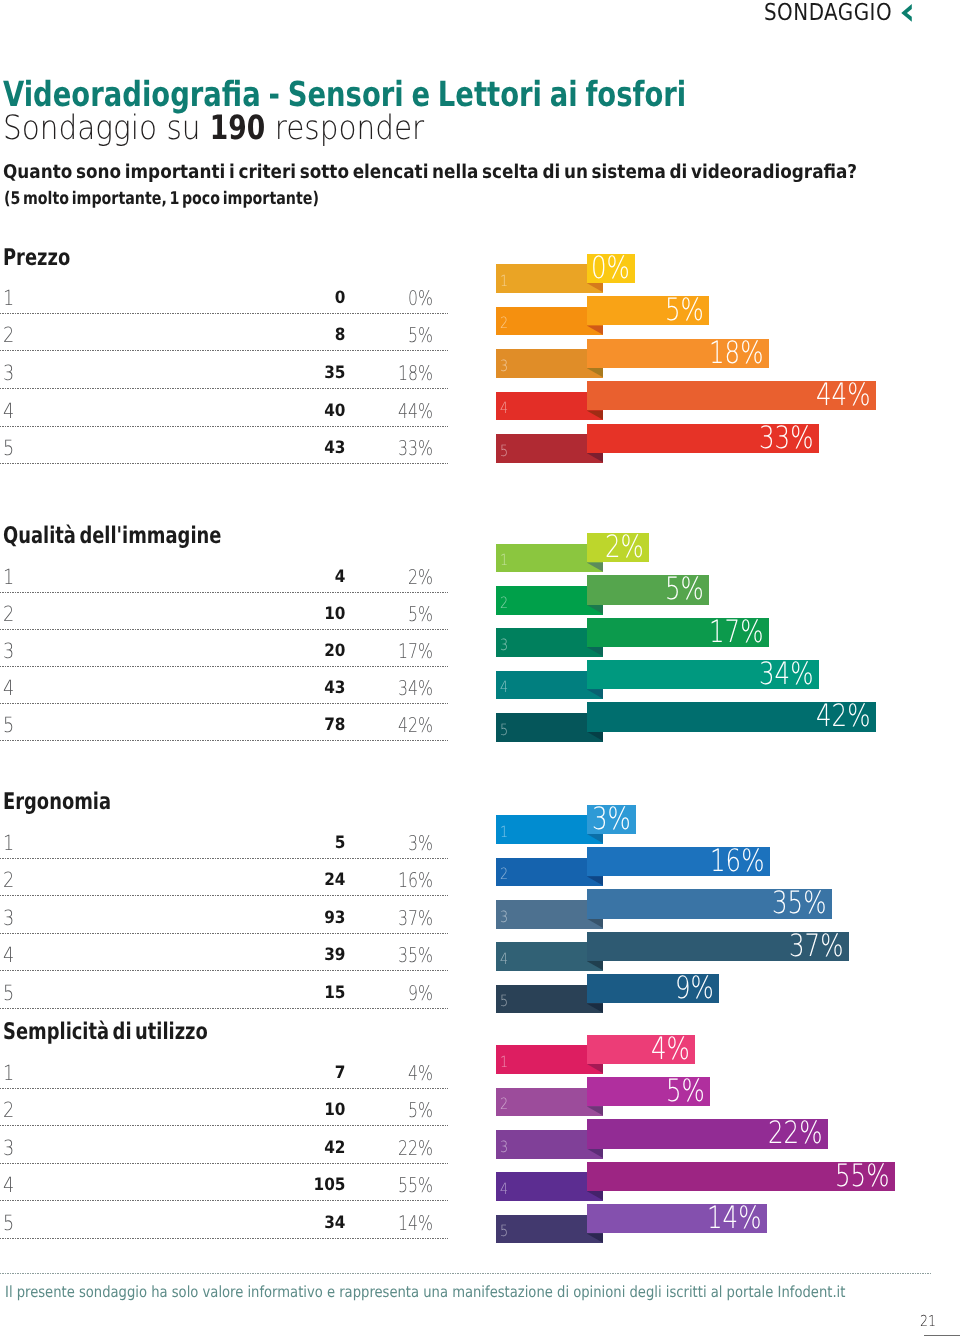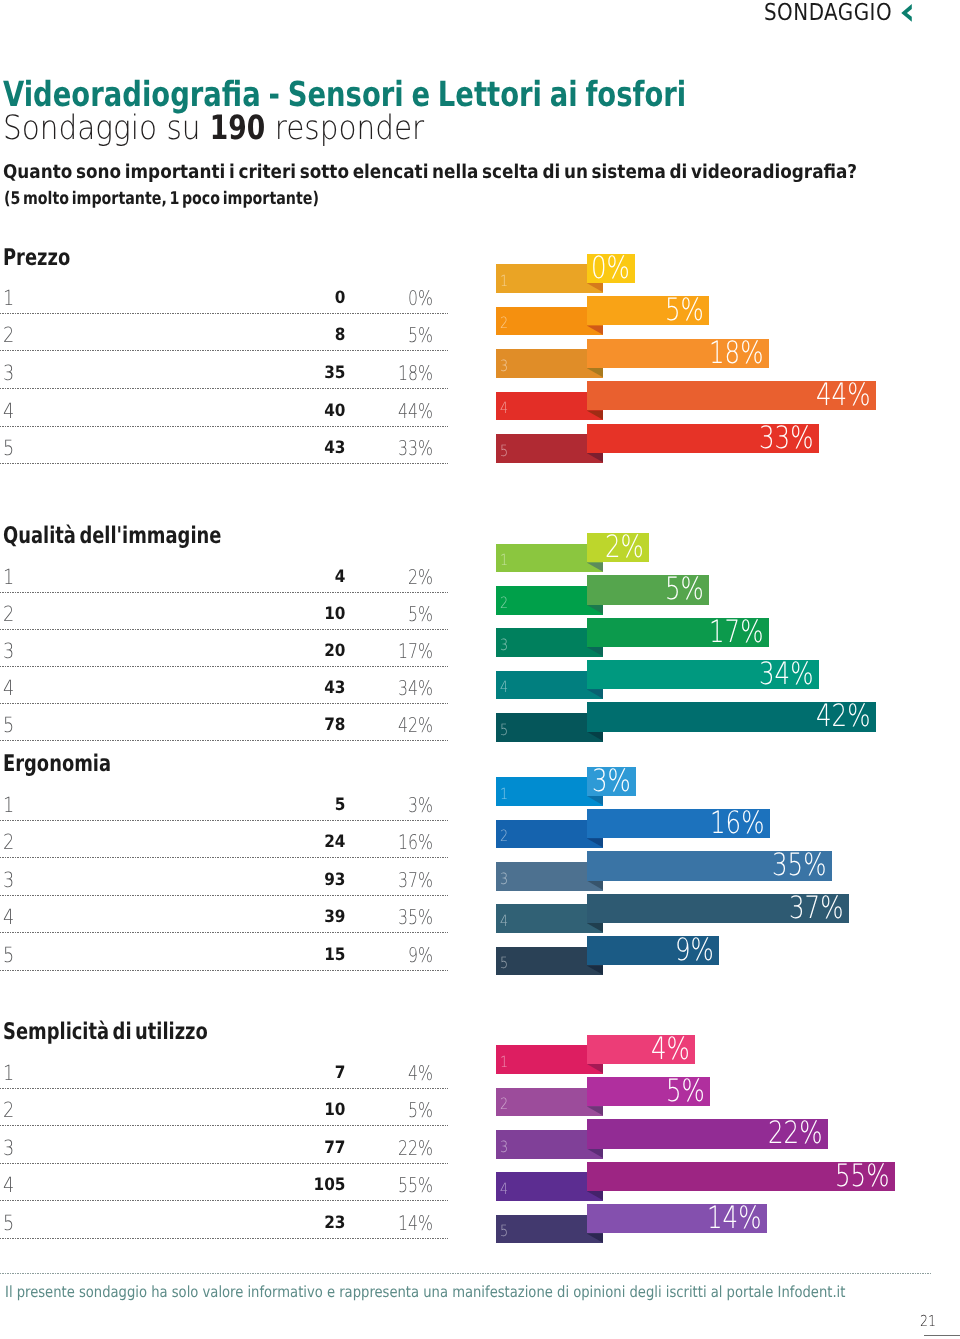--- a/index.html
+++ b/index.html
@@ -246,21 +246,21 @@
       <div class="brow" style="top:169.2px">
           <span class="bbase" style="background:#05565a"></span>
           <span class="bnum">5</span>
           <span class="bfold" style="background:#053f46"></span>
           <span class="brib" style="width:289px;background:#006e6e">
             <span class="bpct">42%</span>
           </span>
         </div>
     </div>
   </div>
-  <div class="sect" style="top:752px">
+  <div class="sect" style="top:790px">
     <div class="sect-title">Ergonomia</div>
     <div class="tbl" style="top:31.70px">
       <div class="trow" style="height:37.40px">
           <span class="c-idx">1</span>
           <span class="c-val">5</span>
           <span class="c-pct">3%</span>
           <span class="dot"></span>
         </div>
       <div class="trow" style="height:37.40px">
           <span class="c-idx">2</span>
@@ -340,33 +340,33 @@
           <span class="dot"></span>
         </div>
       <div class="trow" style="height:37.60px">
           <span class="c-idx">2</span>
           <span class="c-val">10</span>
           <span class="c-pct">5%</span>
           <span class="dot"></span>
         </div>
       <div class="trow" style="height:37.60px">
           <span class="c-idx">3</span>
-          <span class="c-val">77</span>
+          <span class="c-val">42</span>
           <span class="c-pct">22%</span>
           <span class="dot"></span>
         </div>
       <div class="trow" style="height:37.60px">
           <span class="c-idx">4</span>
           <span class="c-val">105</span>
           <span class="c-pct">55%</span>
           <span class="dot"></span>
         </div>
       <div class="trow" style="height:37.60px">
           <span class="c-idx">5</span>
-          <span class="c-val">23</span>
+          <span class="c-val">34</span>
           <span class="c-pct">14%</span>
           <span class="dot"></span>
         </div>
     </div>
     <div class="bars" style="top:14.60px">
       <div class="brow" style="top:0.0px">
           <span class="bbase" style="background:#dd1e61"></span>
           <span class="bnum">1</span>
           <span class="bfold" style="background:#a41954"></span>
           <span class="brib" style="width:108px;background:#ec3d77">

